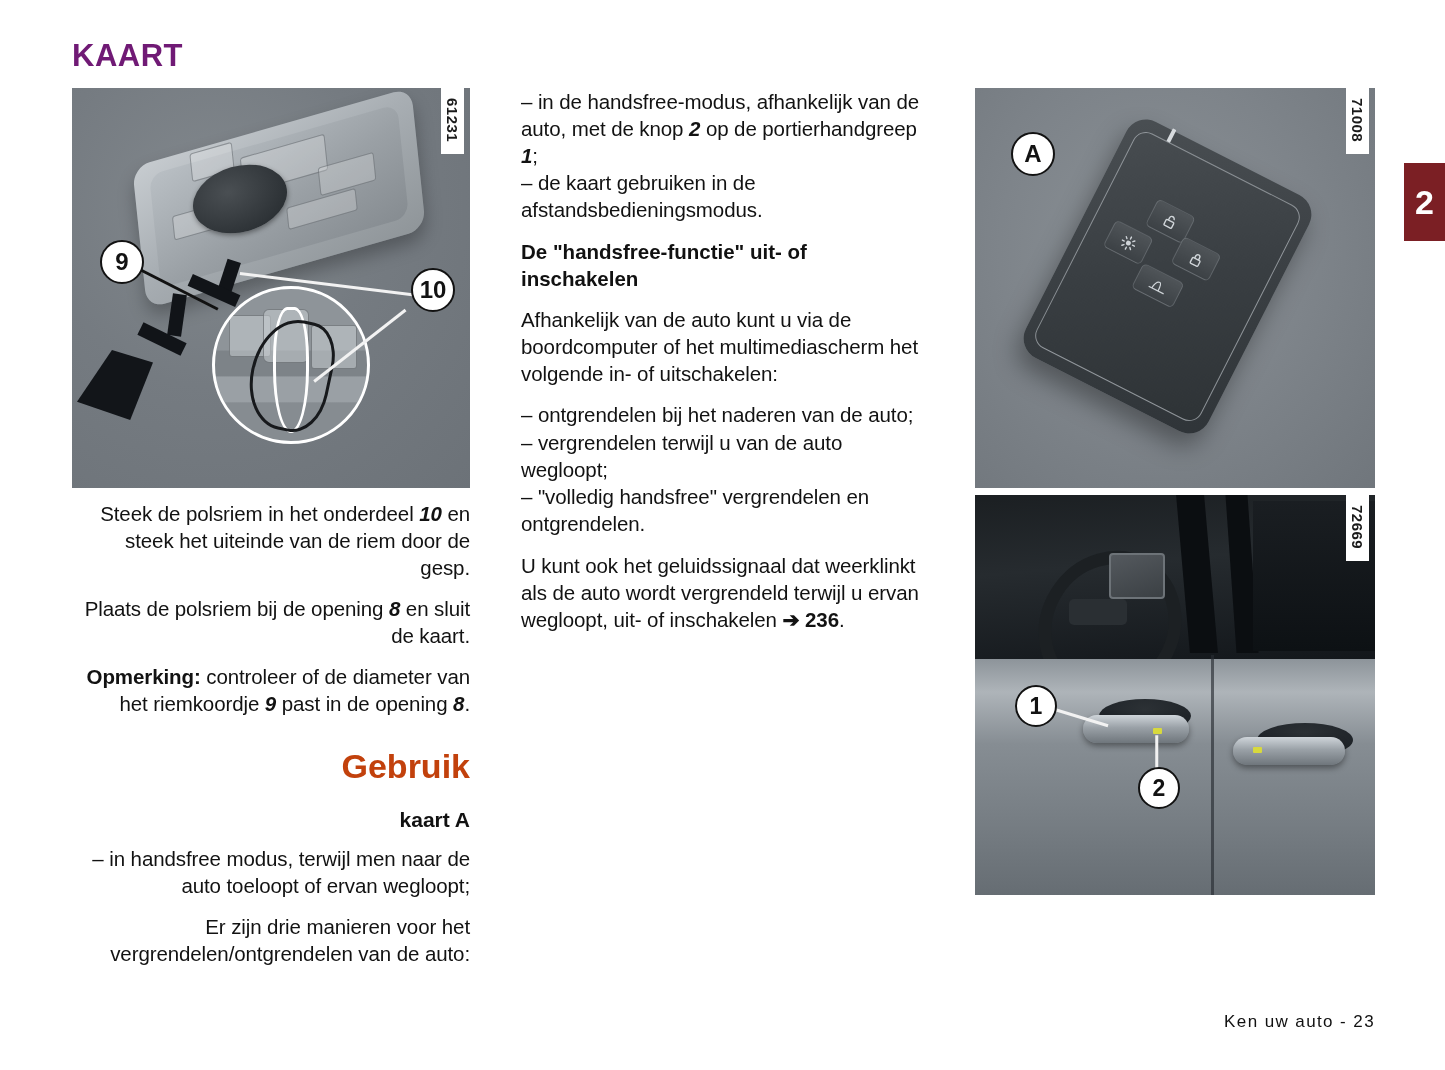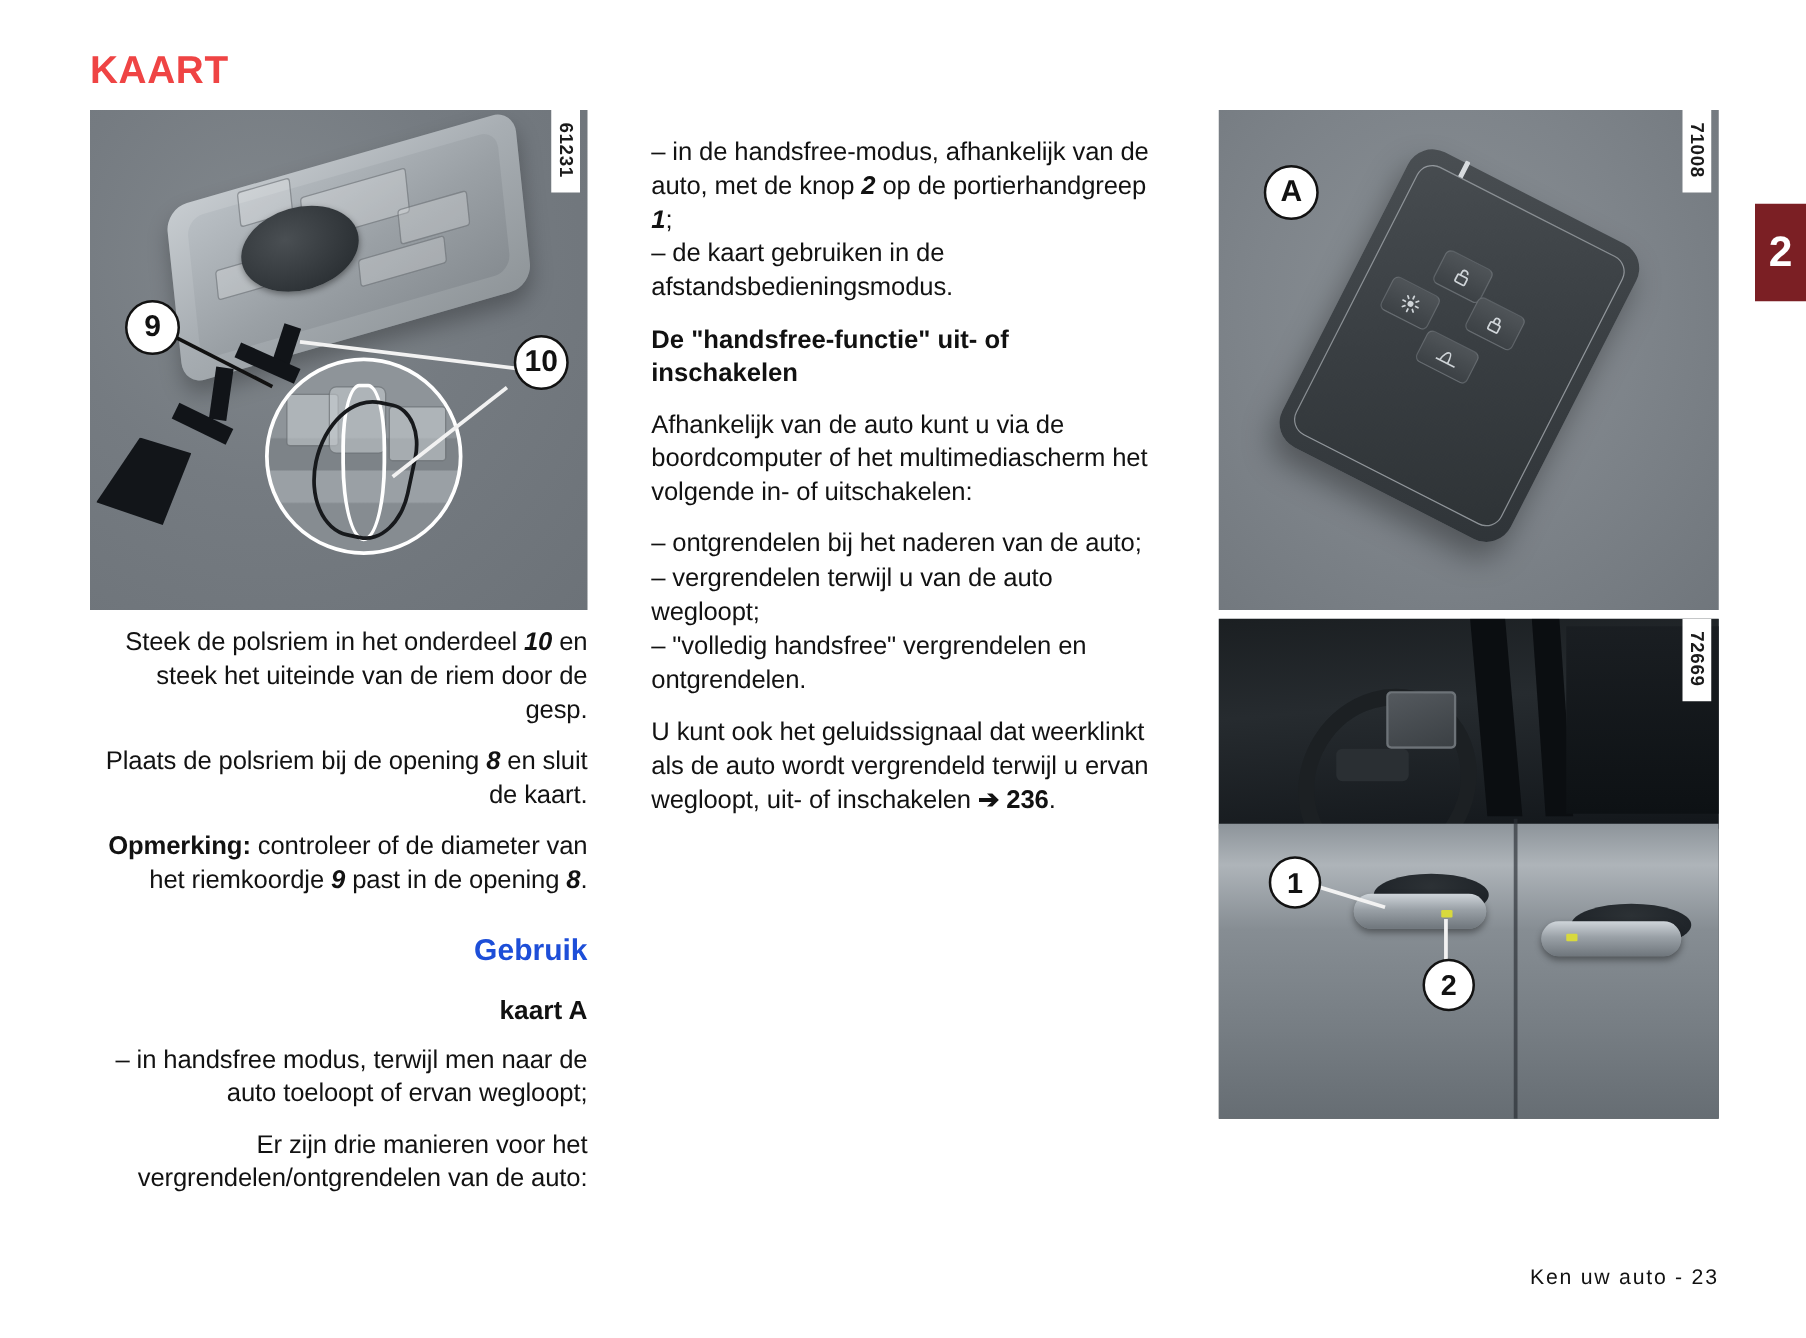--- a/index.html
+++ b/index.html
@@ -41,49 +41,49 @@
   }
 
   
   .page-title {
     position: absolute;
     left: 72px;
     top: 38px;
     font-size: 31px;
     font-weight: 700;
     letter-spacing: 0.5px;
-    color: #ef4444;
+    color: #701a75;
   }
 
   
   .col {
     position: absolute;
     top: 88px;
   }
   .col-left  { left: 72px;  width: 398px; text-align: right; }
-  .col-mid   { left: 521px; width: 398px; margin-top: 20px; }
+  .col-mid   { left: 521px; width: 398px; }
 
   p, .para {
     margin: 0 0 14px 0;
     font-size: 20.5px;
     line-height: 1.32;
     color: #121212;
     letter-spacing: -0.1px;
   }
   .para.list-item { margin-bottom: 0; }
   .para.gap-after { margin-bottom: 15px; }
 
   b, .b { font-weight: 700; }
   .bi { font-weight: 700; font-style: italic; }
 
   h2.section {
-    font-size: 24px;
+    font-size: 34px;
     font-weight: 700;
     margin: 30px 0 18px 0;
-    color: #1d4ed8;
+    color: #c2410c;
   }
   h3.subsection {
     font-size: 21px;
     font-weight: 700;
     margin: 22px 0 13px 0;
     color: #111;
   }
   .bold-head {
     font-size: 20.5px;
     font-weight: 700;

